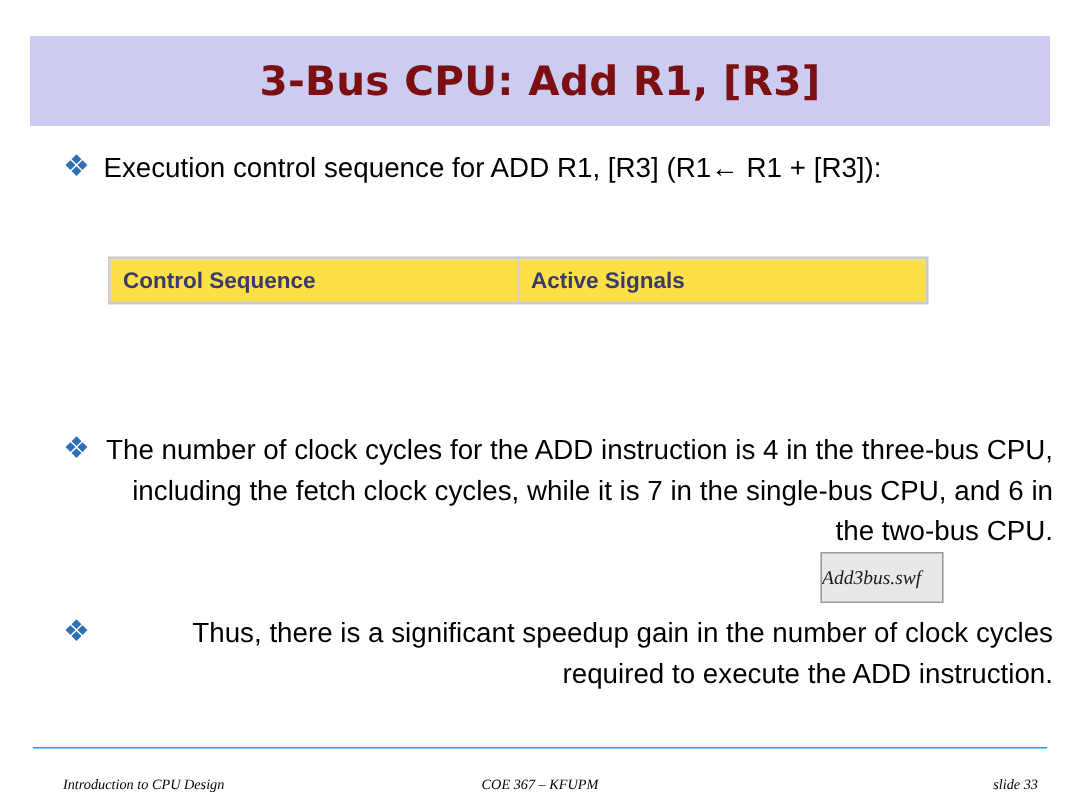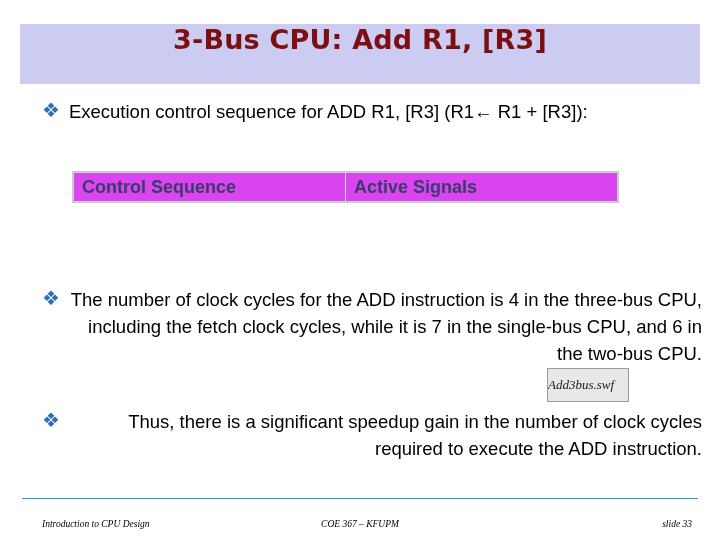--- a/index.html
+++ b/index.html
@@ -17,21 +17,21 @@
 
   
   .title-banner {
     position: absolute;
     left: 20px;
     top: 24px;
     width: 680px;
     height: 60px;
     background: #ccccf2;
     display: flex;
-    align-items: flex-start;
+    align-items: center;
     justify-content: center;
   }
   .title-text {
     font-family: "DejaVu Sans", sans-serif;
     font-size: 27px;
     font-weight: bold;
     color: #7b0f12;
     letter-spacing: 0.2px;
     white-space: nowrap;
   }
@@ -77,23 +77,23 @@
     table-layout: fixed;
   }
   table.ctrl th, table.ctrl td {
     border: 1px solid #d0d0d0;
     text-align: left;
     vertical-align: middle;
     padding: 0 8px;
     font-family: "Liberation Sans", sans-serif;
   }
   table.ctrl thead th {
-    background: #d946ef;
+    background: #fde047;
     color: #3a3a6b;
-    font-size: 18px;
+    font-size: 15px;
     font-weight: bold;
     height: 28px;
   }
   table.ctrl tbody td {
     background: #f3f3f3;
     color: #4a4a7a;
     font-size: 17px;
     height: 34px;
     font-weight: normal;
   }

